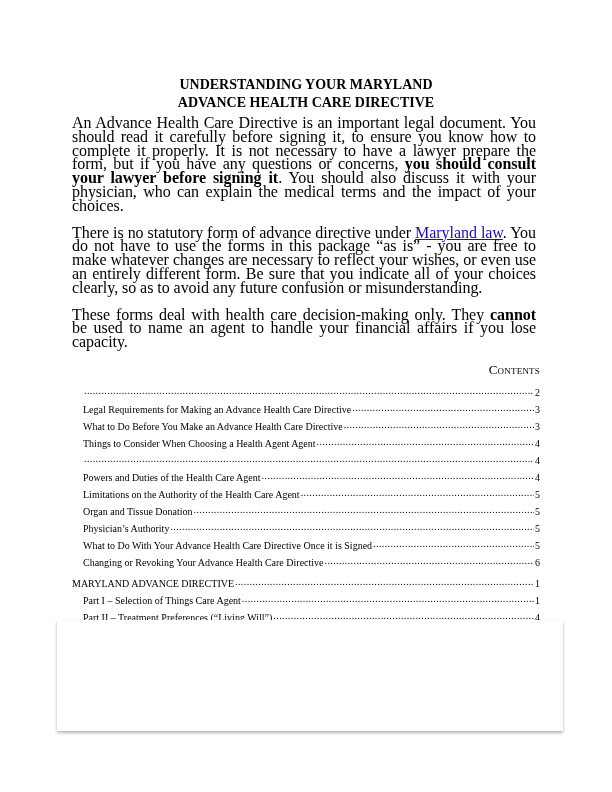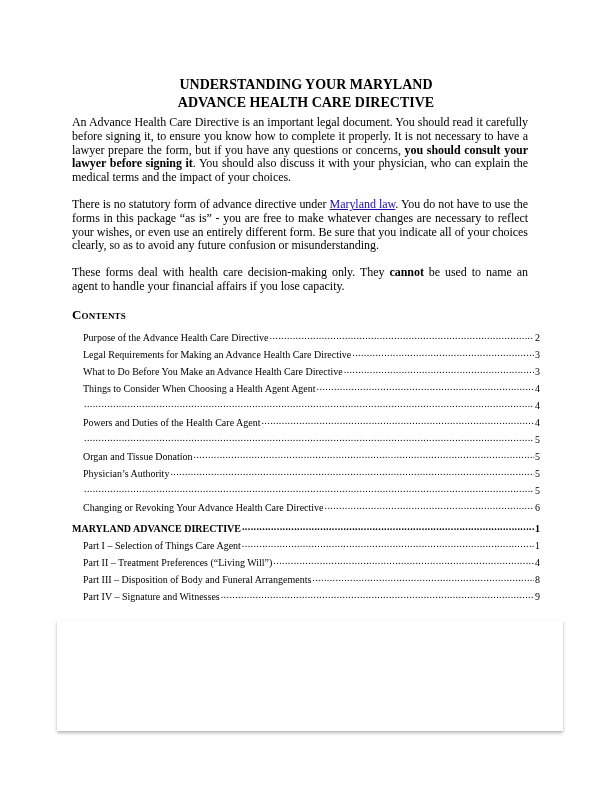--- a/index.html
+++ b/index.html
@@ -23,57 +23,57 @@
     }
     .title {
       text-align: center;
       font-weight: bold;
       font-size: 14px;
       line-height: 18px;
       margin: 0 0 4px 0;
     }
     .title div { display: block; }
     .para {
-      font-size: 12px;
+      font-size: 16px;
       line-height: 13.8px;
       text-align: justify;
-      margin: 0 12px 13px 0;
+      margin: 0 4px 13px 0;
       letter-spacing: -0.05px;
     }
     .para b { font-weight: bold; }
     .para .link {
       color: #1a0dab;
       text-decoration: underline;
       cursor: pointer;
     }
     .para .strong-u {
       font-weight: bold;
     }
     .contents-heading {
-      text-align: left;
-      font-weight: bold;
+      text-align: right;
+      font-weight: normal;
       font-size: 13px;
       margin: 6px 0 6px 0;
       line-height: 16px;
       font-variant: small-caps;
       letter-spacing: 0.2px;
     }
     .toc {
       font-size: 10px;
       line-height: 17px;
     }
     .toc-row {
       display: flex;
       align-items: baseline;
       white-space: nowrap;
       overflow: hidden;
       cursor: pointer;
     }
     .toc-row.sub { padding-left: 11px; }
-    .toc-row.main { font-weight: bold; font-size: 10px; }
+    .toc-row.main { font-weight: normal; font-size: 10px; }
     .toc-row .label { flex: 0 0 auto; }
     .toc-row .dots {
       flex: 1 1 auto;
       overflow: hidden;
       margin: 0 1px;
       position: relative;
       height: 10px;
     }
     .toc-row .dots::after {
       content: "..................................................................................................................................................................................................................................................................";
@@ -109,21 +109,20 @@
   <p class="para"><span>There is no statutory form of advance directive under </span><span class="link" style="color: rgb(26, 13, 171);">Maryland law</span><span>. You do not have to use the forms in this package “as is” - you are free to make whatever changes are necessary to reflect your wishes, or even use an entirely different form. Be sure that you indicate all of your choices clearly, so as to avoid any future confusion or misunderstanding.</span></p>
 
   <p class="para"><span>These forms deal with health care decision-making only. They </span><span class="strong-u">cannot</span><span> be used to name an agent to handle your financial affairs if you lose capacity.</span></p>
 
 
   <div class="contents-heading">Contents</div>
 
   <div class="toc">
     <div id="toc-section1">
         <div class="toc-row sub">
-          <span class="label">Purpose of the Advance Health Care Directive</span>
           <span class="dots"></span>
           <span class="pg">2</span>
         </div>
         <div class="toc-row sub">
           <span class="label">Legal Requirements for Making an Advance Health Care Directive</span>
           <span class="dots"></span>
           <span class="pg">3</span>
         </div>
         <div class="toc-row sub">
           <span class="label">What to Do Before You Make an Advance Health Care Directive</span>
@@ -138,34 +137,36 @@
         <div class="toc-row sub">
           <span class="dots"></span>
           <span class="pg">4</span>
         </div>
         <div class="toc-row sub">
           <span class="label">Powers and Duties of the Health Care Agent</span>
           <span class="dots"></span>
           <span class="pg">4</span>
         </div>
         <div class="toc-row sub">
+          <span class="label">Limitations on the Authority of the Health Care Agent</span>
           <span class="dots"></span>
           <span class="pg">5</span>
         </div>
         <div class="toc-row sub">
           <span class="label">Organ and Tissue Donation</span>
           <span class="dots"></span>
           <span class="pg">5</span>
         </div>
         <div class="toc-row sub">
           <span class="label">Physician’s Authority</span>
           <span class="dots"></span>
           <span class="pg">5</span>
         </div>
         <div class="toc-row sub">
+          <span class="label">What to Do With Your Advance Health Care Directive Once it is Signed</span>
           <span class="dots"></span>
           <span class="pg">5</span>
         </div>
         <div class="toc-row sub">
           <span class="label">Changing or Revoking Your Advance Health Care Directive</span>
           <span class="dots"></span>
           <span class="pg">6</span>
         </div>
       </div>
     <div class="toc-gap"></div>

